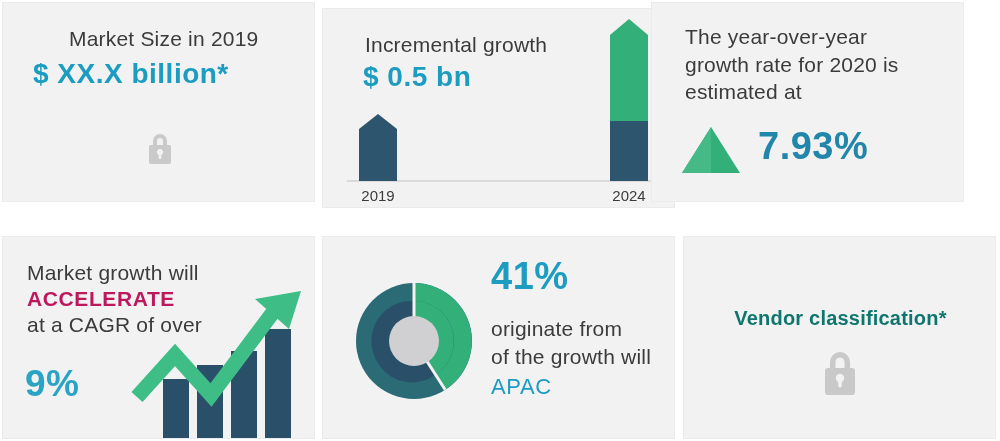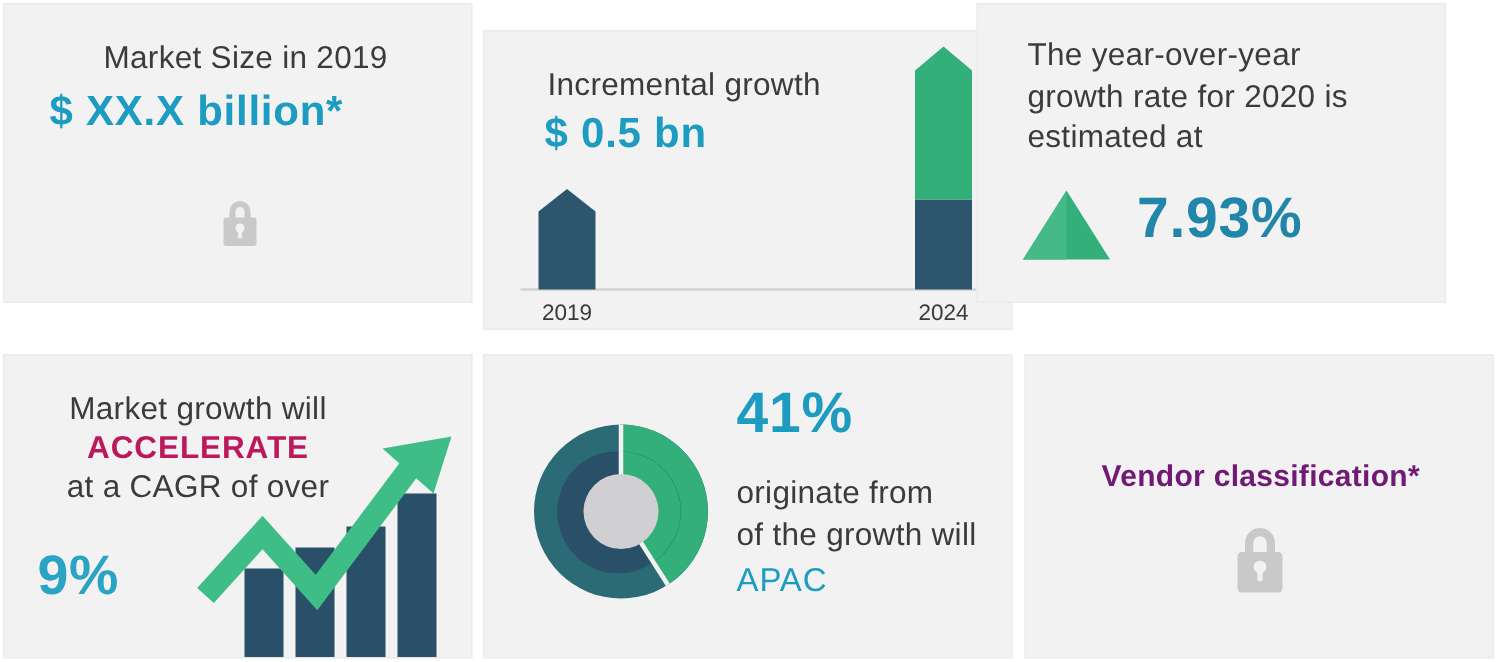--- a/index.html
+++ b/index.html
@@ -23,23 +23,23 @@
   }
   .panel {
     position: absolute;
     background: #f2f2f2;
     border: 1px solid #ebebeb;
     box-sizing: border-box;
     overflow: hidden;
   }
   
   .p-tl { left: 2px;   top: 2px;   width: 313px; height: 200px; }
-  .p-tc { left: 322px; top: 20px;   width: 353px; height: 200px; }
+  .p-tc { left: 322px; top: 8px;   width: 353px; height: 200px; }
   .p-tr { left: 651px; top: 2px;   width: 313px; height: 200px; }
-  .p-bl { left: 2px;   top: 236px; width: 313px; height: 203px; text-align: center; }
+  .p-bl { left: 2px;   top: 236px; width: 313px; height: 203px; }
   .p-bc { left: 322px; top: 236px; width: 353px; height: 203px; }
   .p-br { left: 683px; top: 236px; width: 313px; height: 203px; }
 
   
   .lbl {
     color: #3b3b3b;
     font-size: 21px;
     font-weight: 300;
     letter-spacing: 0.2px;
     line-height: 1.32;
@@ -51,21 +51,21 @@
     letter-spacing: 0.5px;
     line-height: 1.12;
   }
   .mid-teal {
     color: #2286ab;
     font-size: 38px;
     font-weight: 700;
     letter-spacing: 0.5px;
   }
   .strong-dark {
-    color: #701a75;
+    color: #0f766e;
     font-size: 20px;
     font-weight: 700;
     letter-spacing: 0.2px;
   }
 
   
   .p-tl .title { position: absolute; left: 66px; top: 22px; }
   .p-tl .value { position: absolute; left: 30px; top: 55px; }
   .p-tl .lock  { position: absolute; left: 141px; top: 126px; }
 

